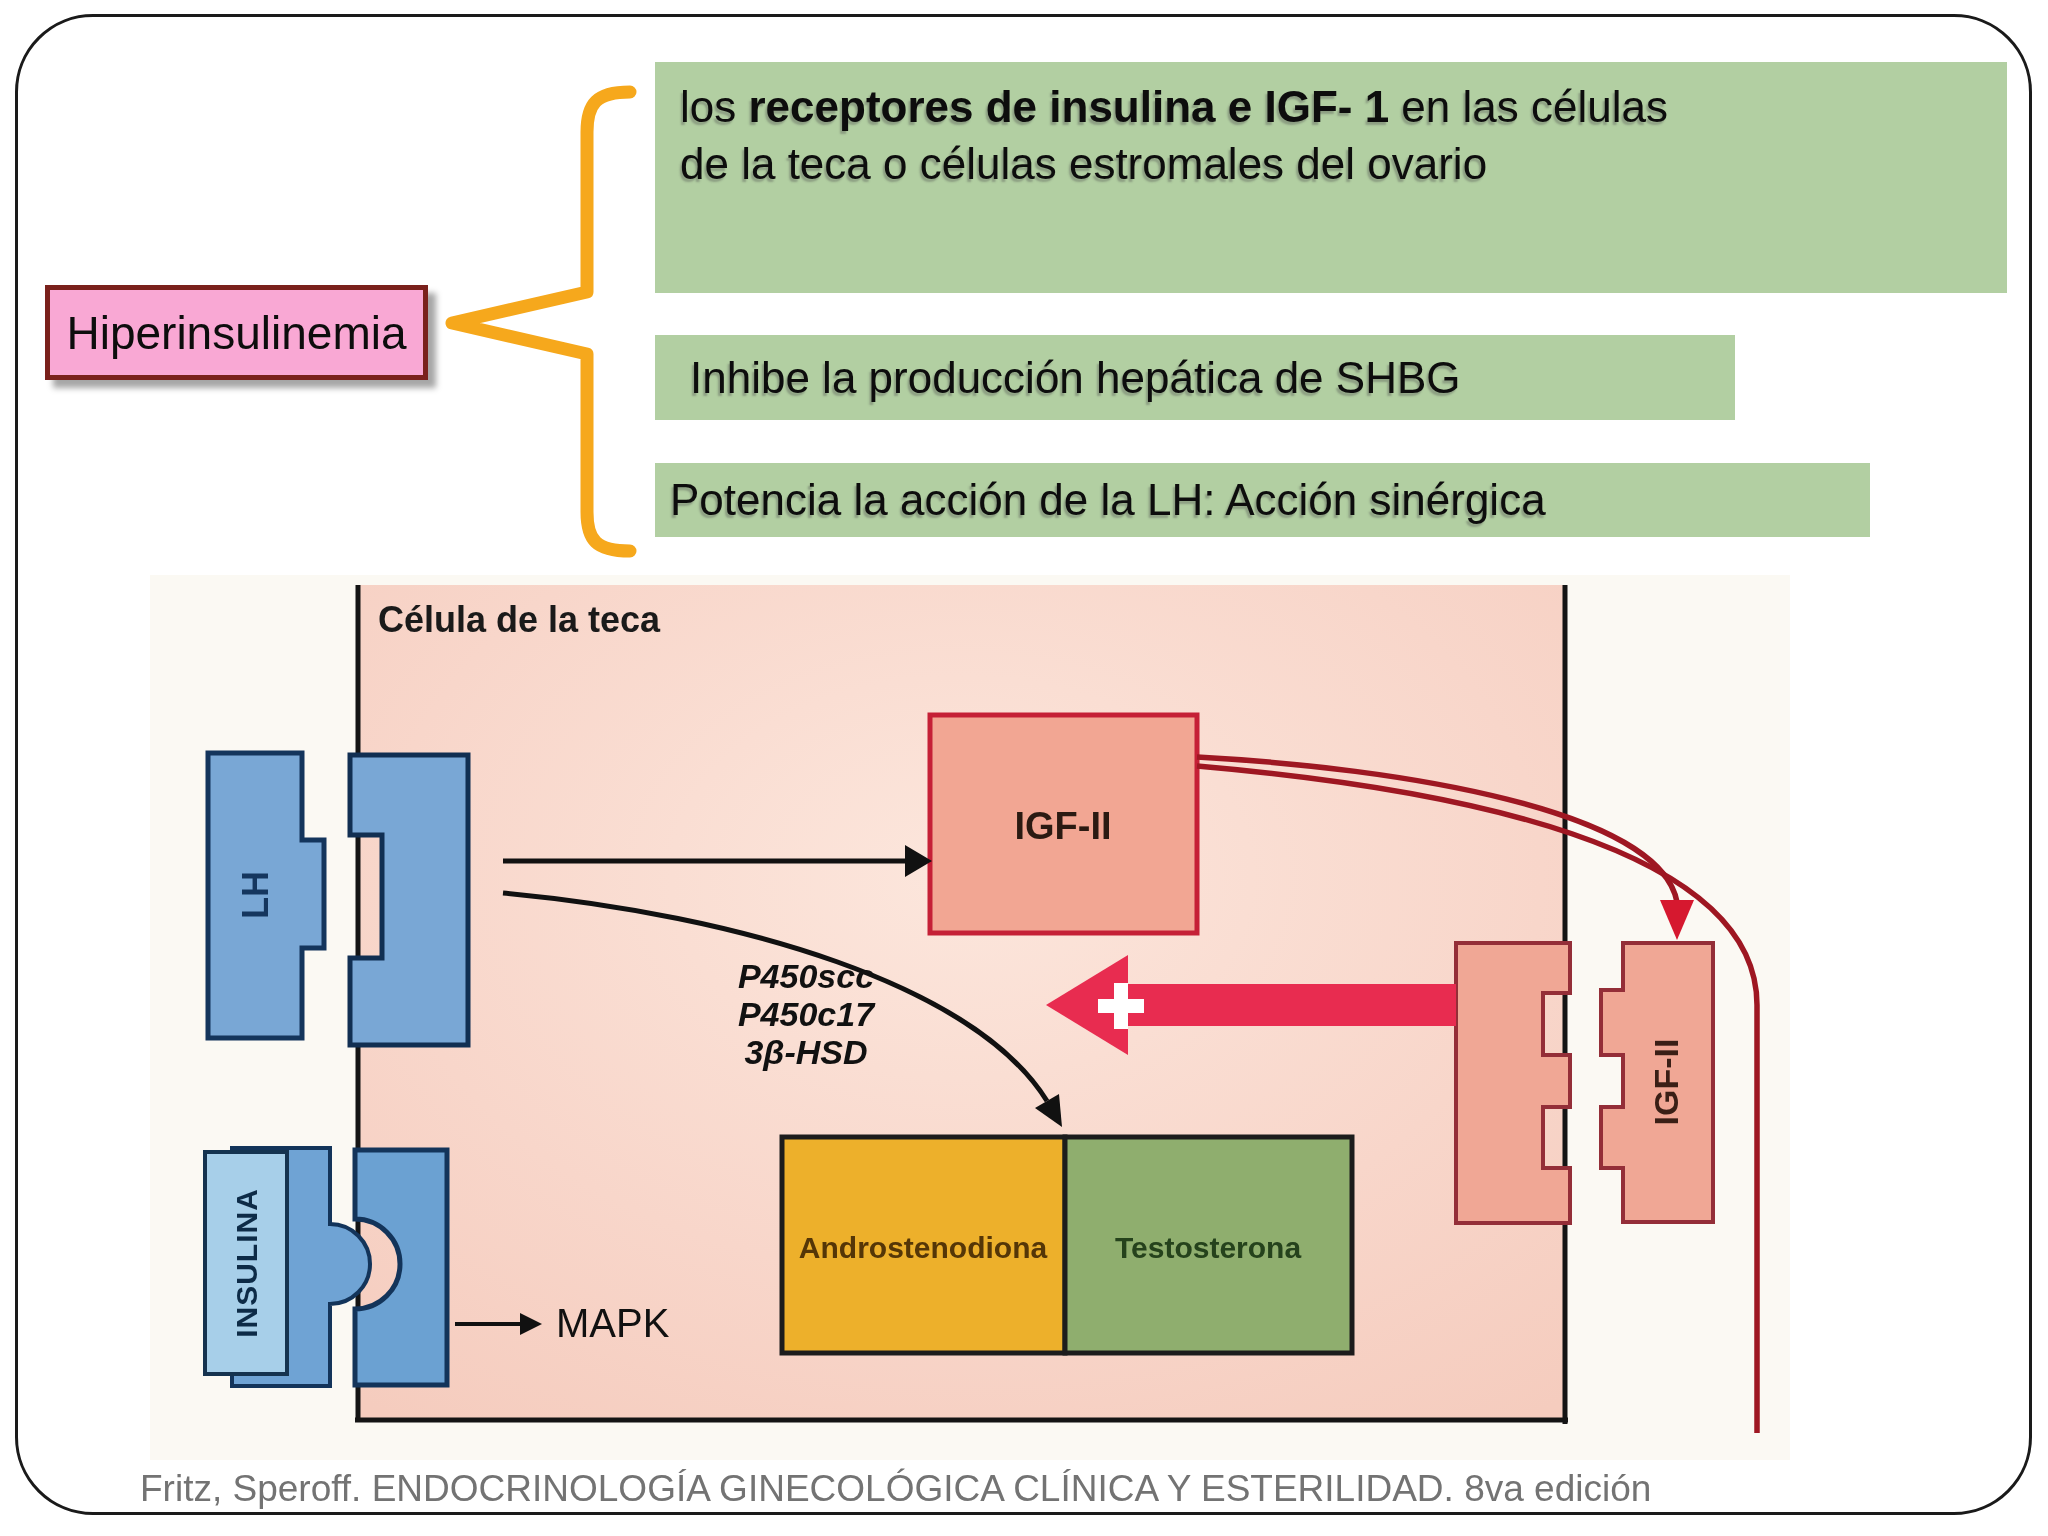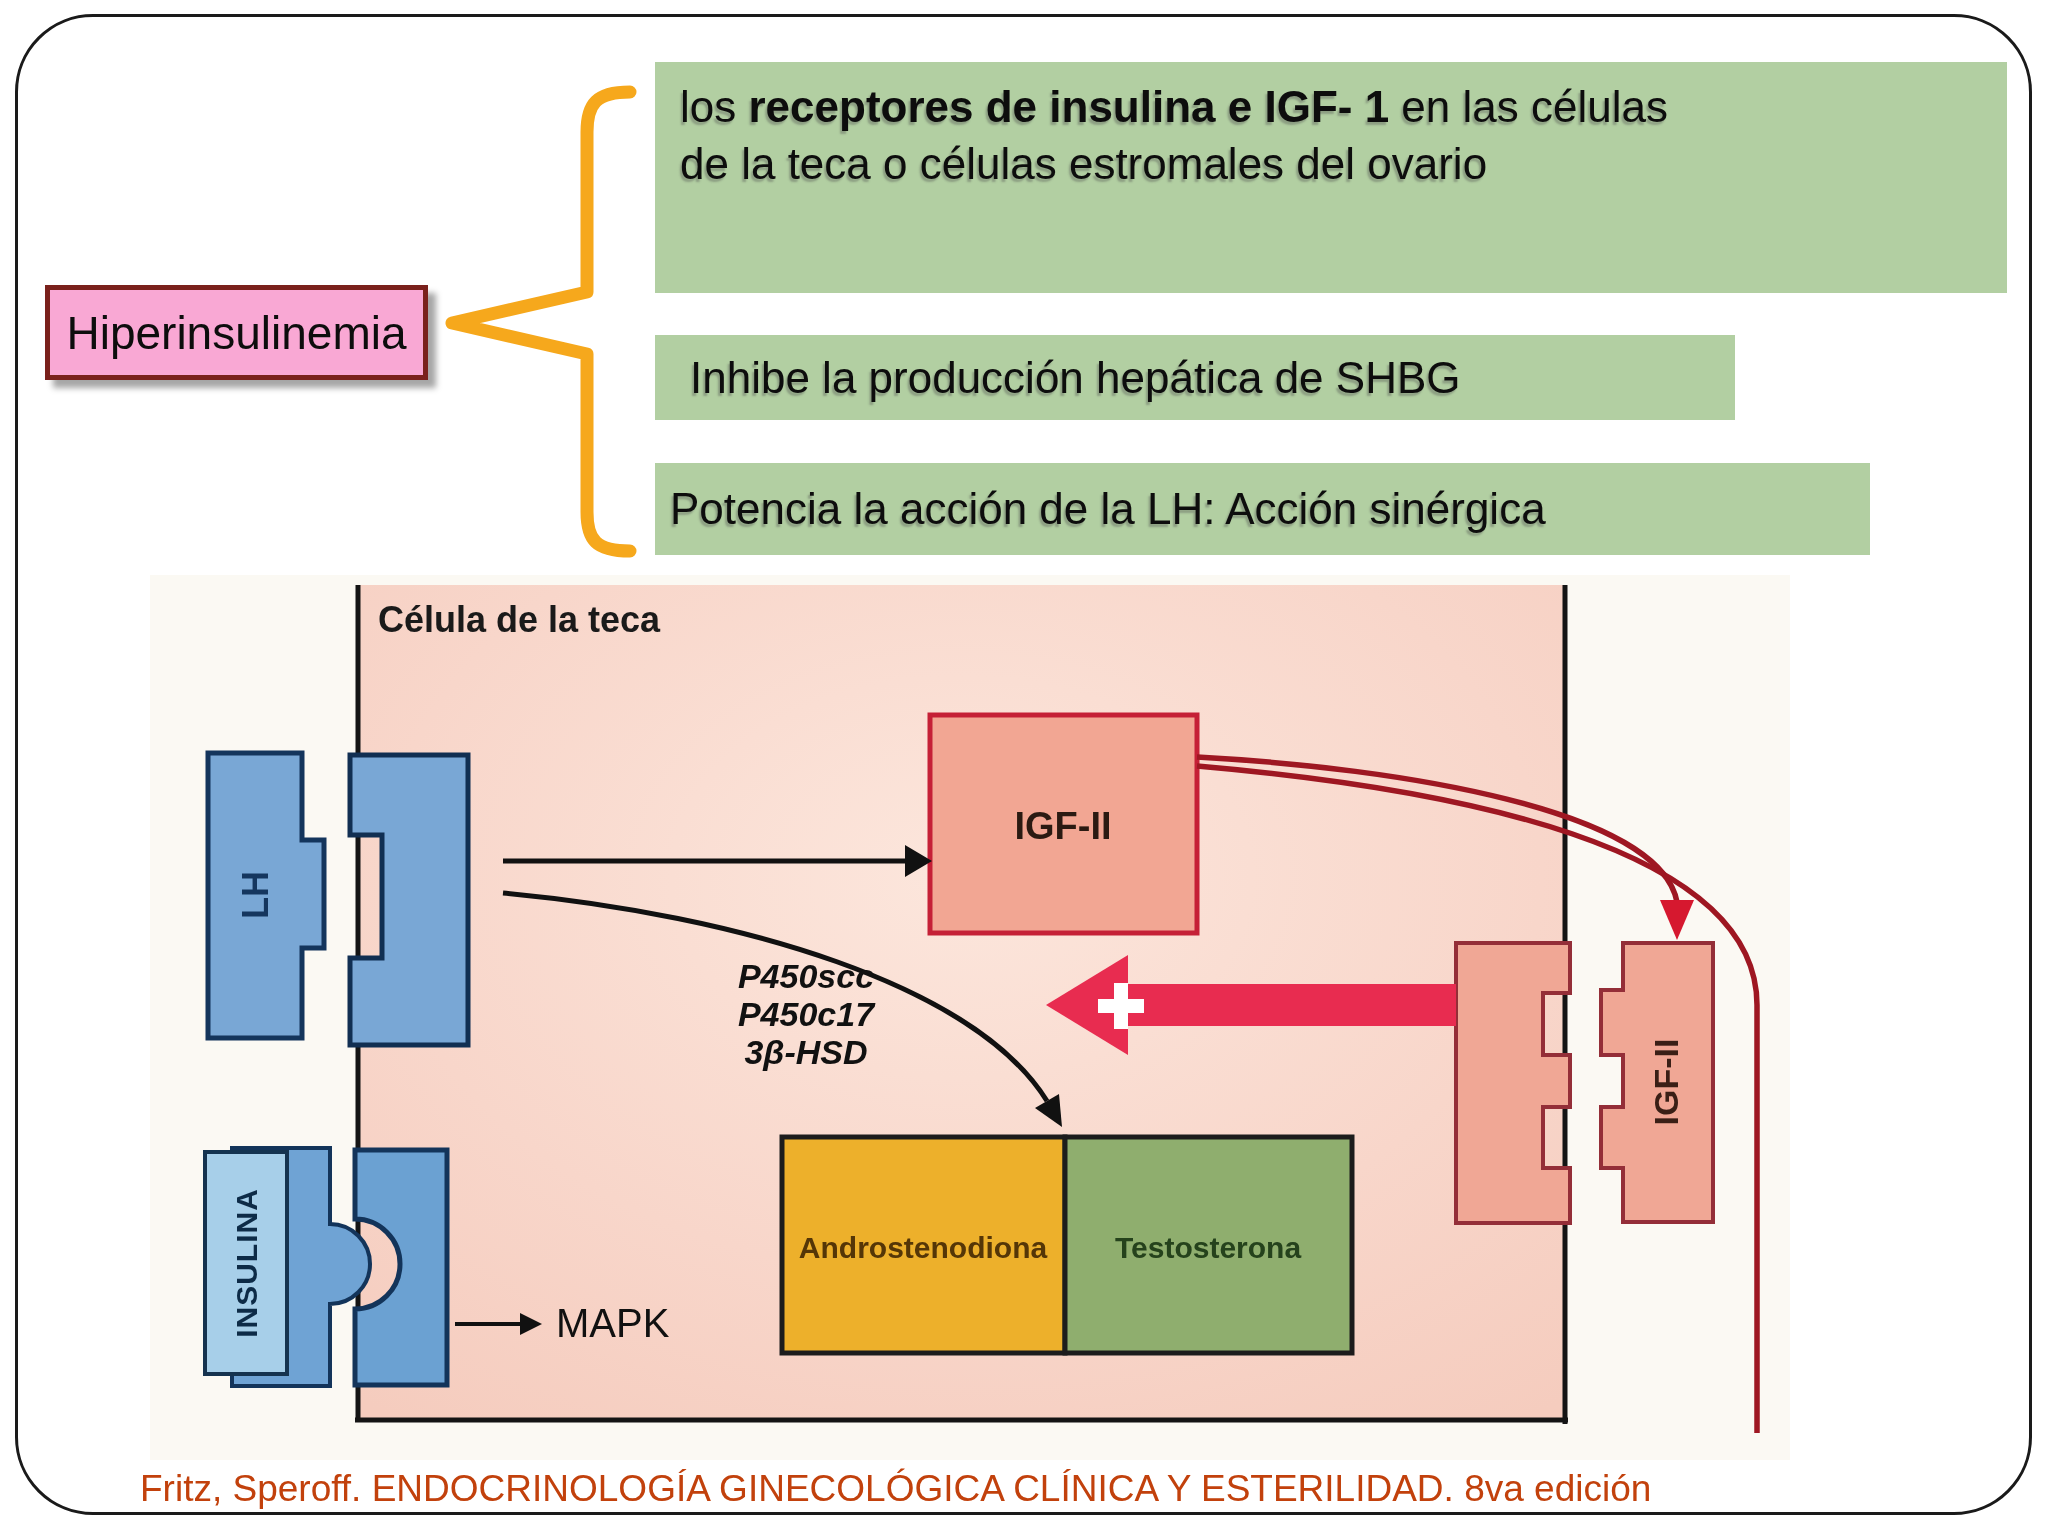--- a/index.html
+++ b/index.html
@@ -11,29 +11,29 @@
     position:absolute;left:15px;top:14px;width:2011px;height:1495px;
     border:3px solid #1a1a1a;border-radius:78px;pointer-events:none;
   }
   .bullet{
     position:absolute;background:#b2cfa2;color:#0d0d0d;
     text-shadow:-2px 3px 2px rgba(80,80,80,0.38);
   }
   .b1{left:655px;top:62px;width:1352px;height:231px;font-size:44px;line-height:57px;padding:16px 0 0 25px;box-sizing:border-box;}
   .b1 .ln{white-space:nowrap;}
   .b2{left:655px;top:335px;width:1080px;height:85px;font-size:44px;display:flex;align-items:center;padding-left:35px;box-sizing:border-box;}
-  .b3{left:655px;top:463px;width:1215px;height:92px;font-size:44px;display:flex;align-items:center;padding-left:15px;box-sizing:border-box;}
+  .b3{left:655px;top:463px;width:1215px;height:74px;font-size:44px;display:flex;align-items:center;padding-left:15px;box-sizing:border-box;}
   .title-box{
     position:absolute;left:45px;top:285px;width:383px;height:95px;
     background:#f9a8d4;border:5px solid #7a211c;box-sizing:border-box;
     box-shadow:8px 8px 6px rgba(0,0,0,0.35);
     display:flex;align-items:center;justify-content:center;
     font-size:46px;color:#0d0d0d;
   }
-  .citation{position:absolute;left:140px;top:1468px;font-size:37px;color:#c2410c;white-space:nowrap;}
+  .citation{position:absolute;left:140px;top:1468px;font-size:37px;color:#737373;white-space:nowrap;}
   svg.layer{position:absolute;left:0;top:0;}
   .svgtxt{font-family:"Liberation Sans", sans-serif;}
 </style>
 </head>
 <body>
 
 <div class="frame"></div>
 
 <div class="bullet b1">
   <div class="ln"><span>los </span><b>receptores de insulina e IGF- 1</b><span> en las células</span></div>

